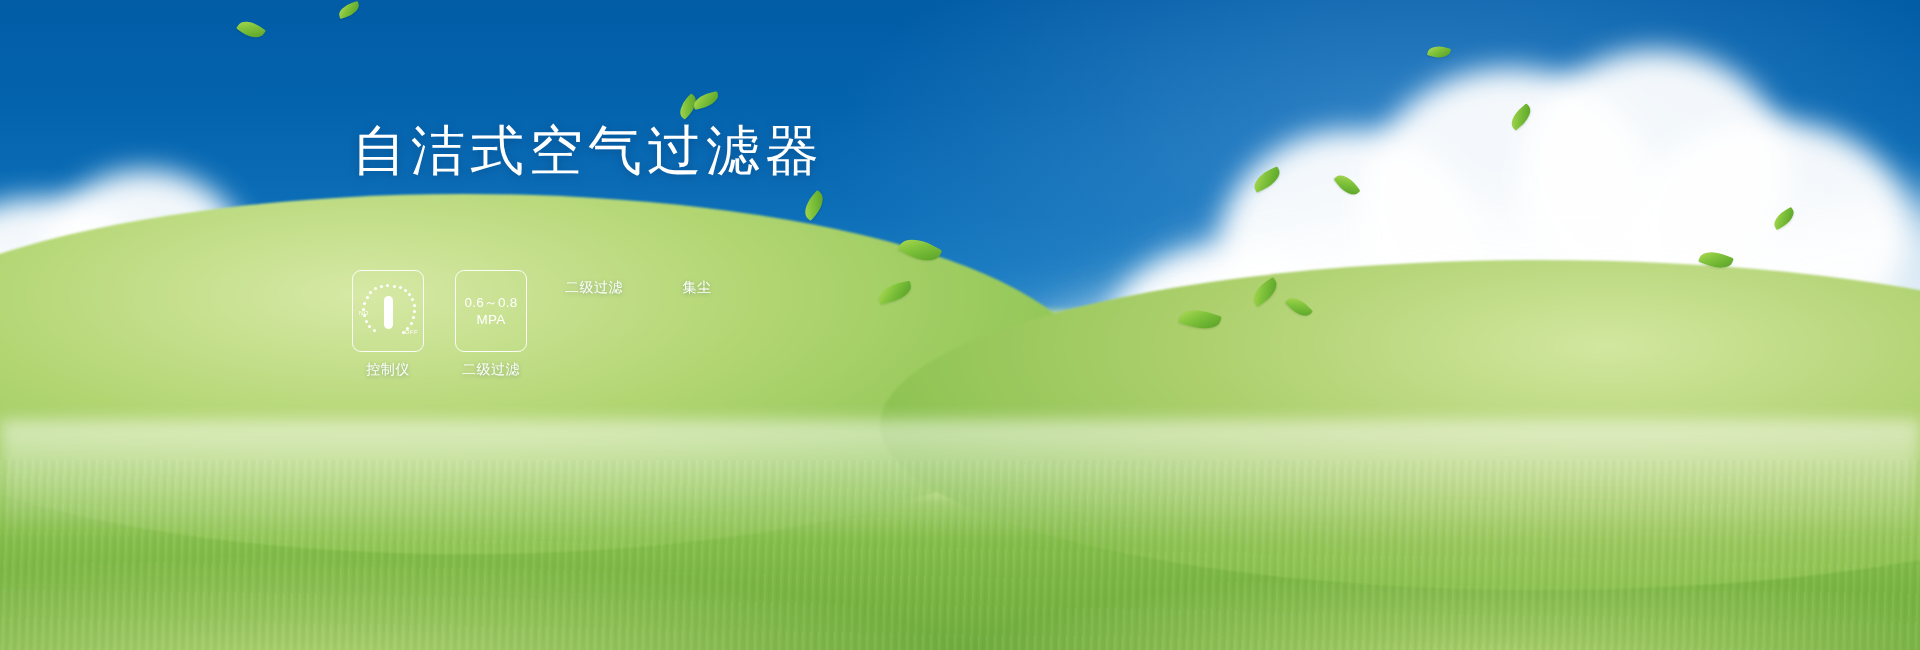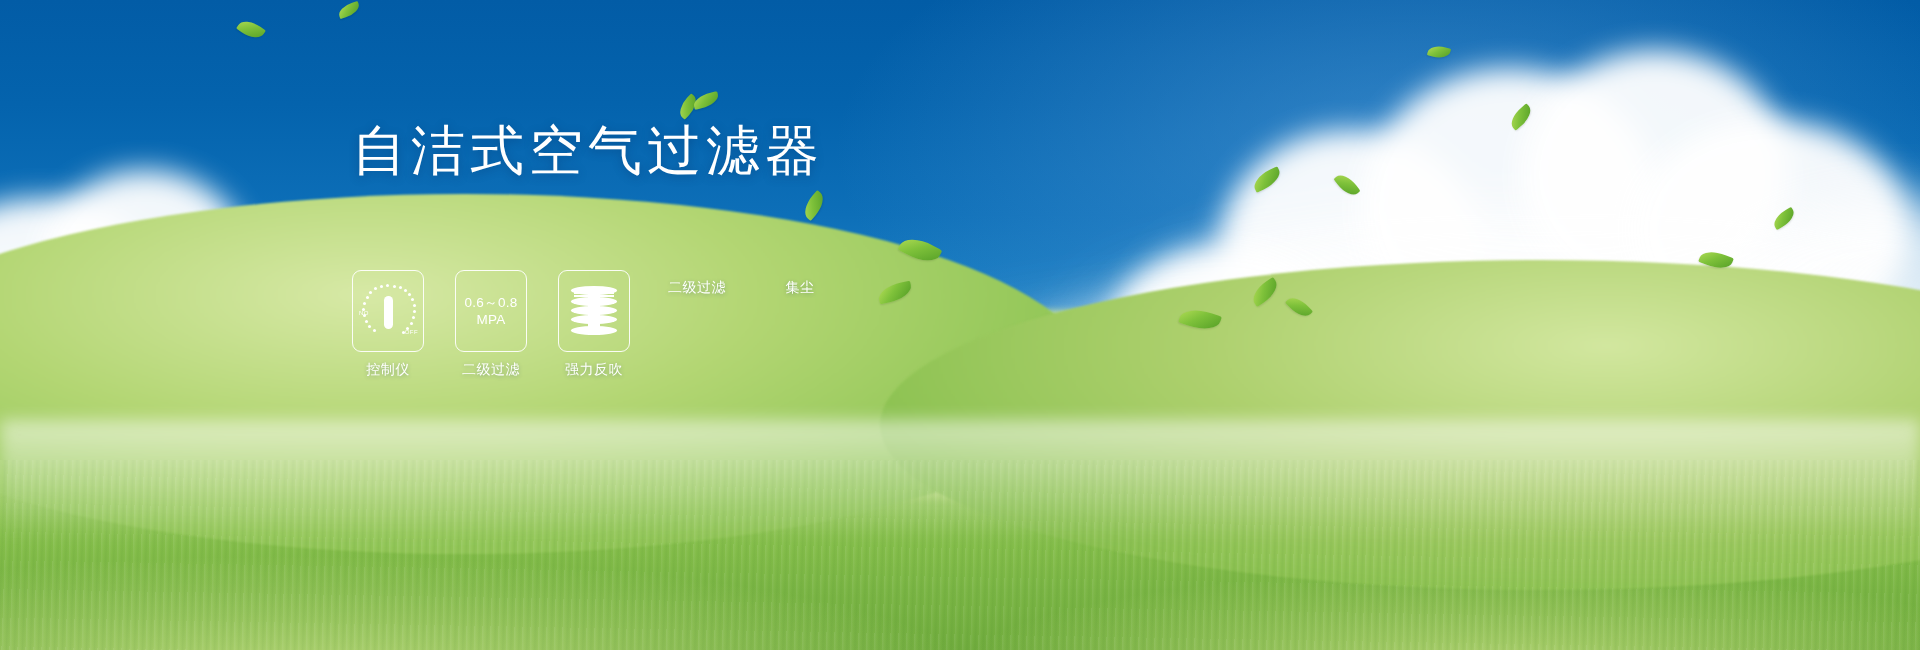--- a/index.html
+++ b/index.html
@@ -274,38 +274,20 @@
     </div>
 
     <div class="feature">
       <div class="fbox">
         <div class="bigtxt">0.6～0.8</div>
         <div class="bigtxt">MPA</div>
       </div>
       <div class="flabel">二级过滤</div>
     </div>
 
-    <div class="feature">
-      <div class="fbox">
-        <div class="stack">
-          <div class="ring" style="top:0px;"></div>
-          <div class="core"></div>
-          <div class="bar" style="top:6px;"></div>
-          <div class="bar" style="top:9px;"></div>
-          <div class="ring" style="top:11px;"></div>
-          <div class="bar" style="top:16px;"></div>
-          <div class="ring" style="top:20px;"></div>
-          <div class="bar" style="top:25px;"></div>
-          <div class="ring" style="top:29px;"></div>
-          <div class="bar" style="top:34px;"></div>
-          <div class="ring" style="top:40px;"></div>
-        </div>
-      </div>
-      <div class="flabel">强力反吹</div>
-    </div>
 
     <div class="feature">
       <div class="flabel">二级过滤</div>
     </div>
 
     <div class="feature">
       <div class="flabel">集尘</div>
     </div>
 
   </div>

